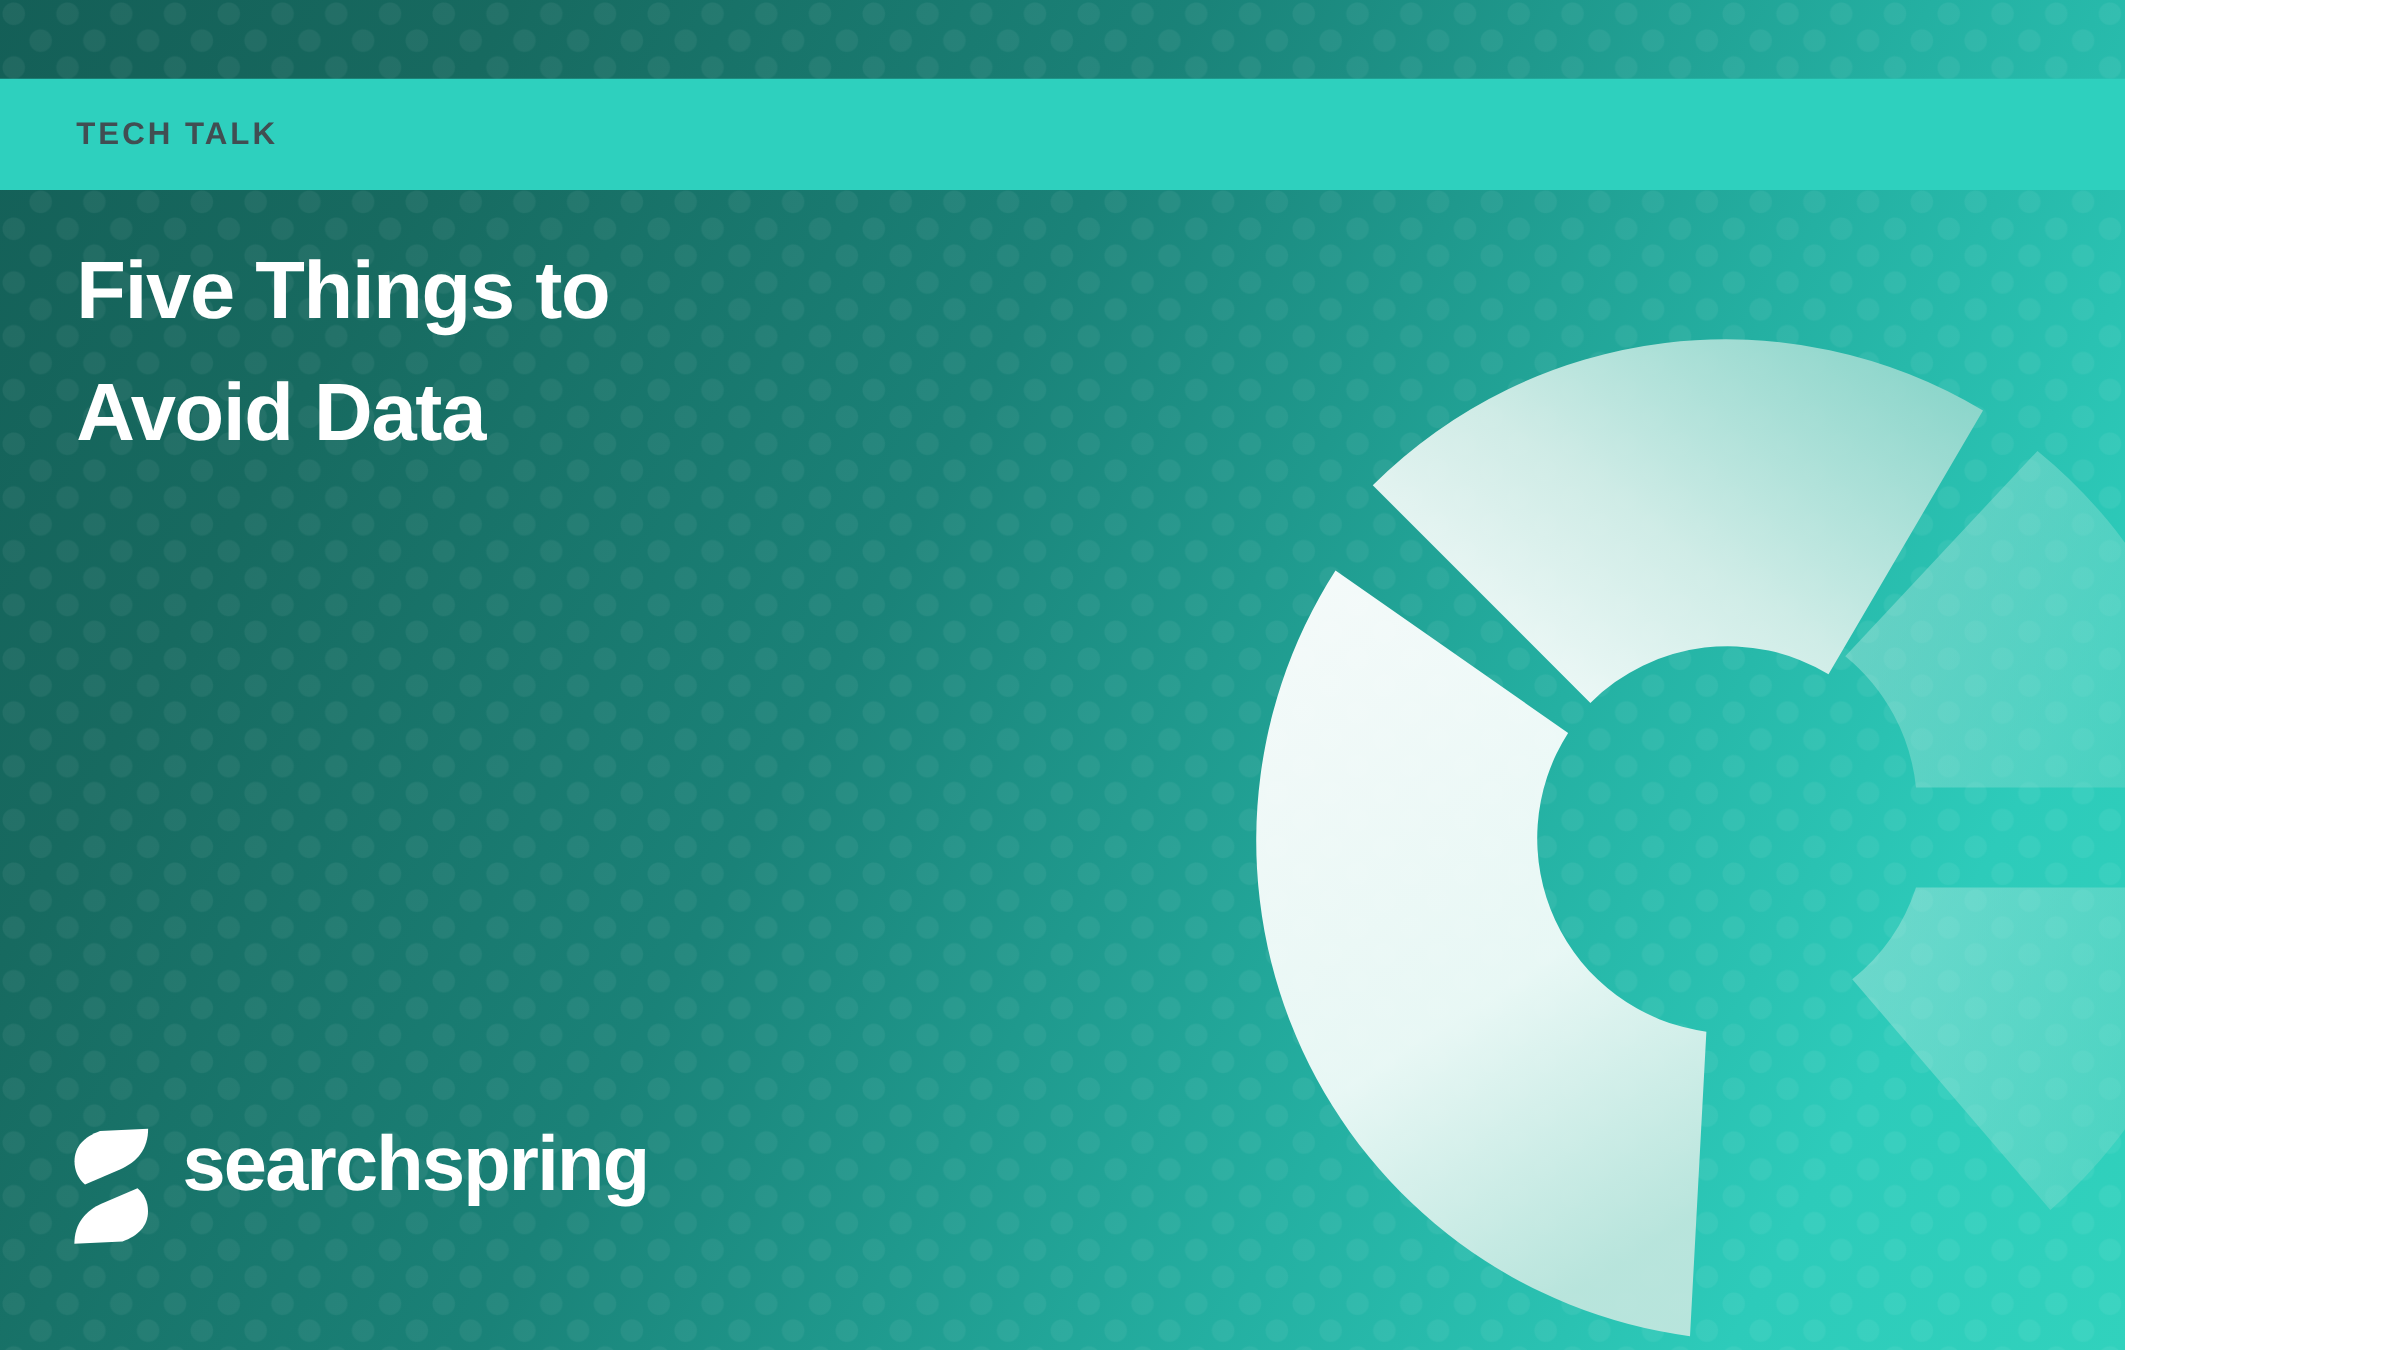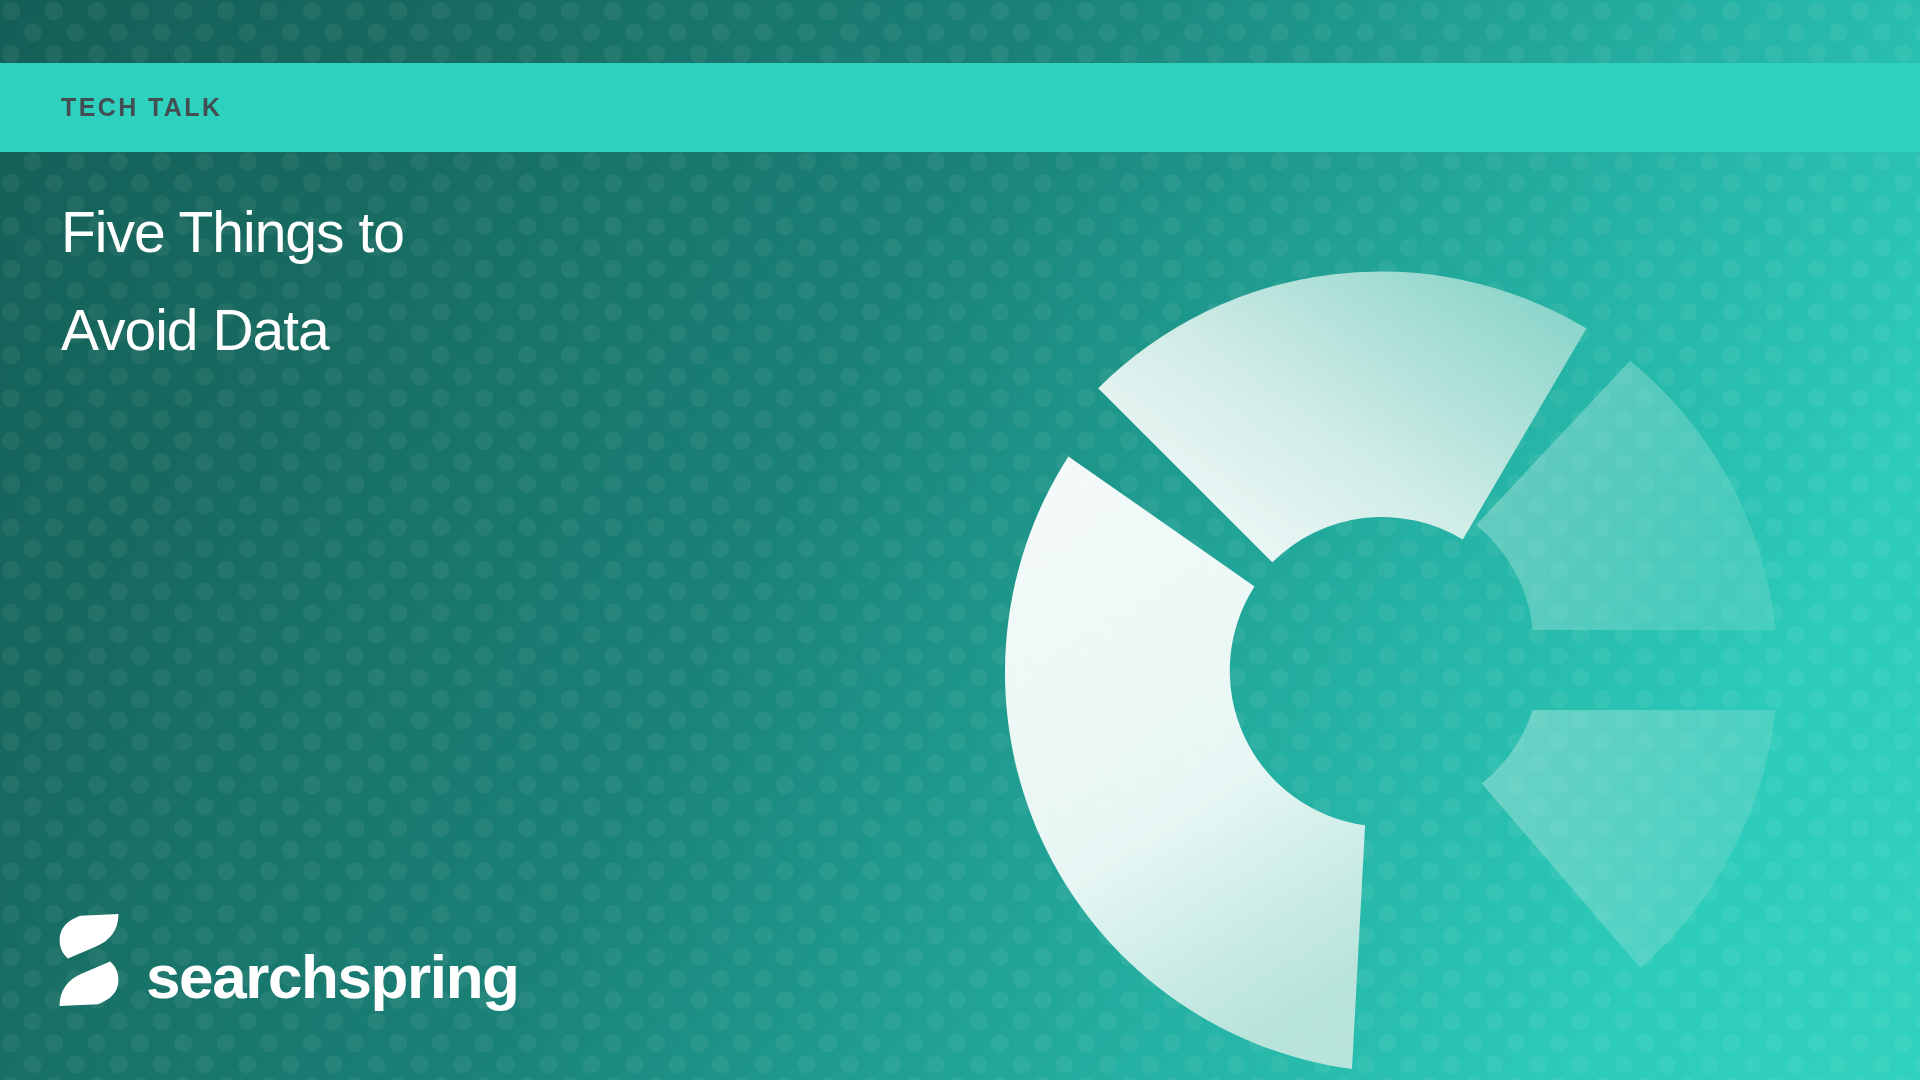--- a/index.html
+++ b/index.html
@@ -5,21 +5,21 @@
   * { margin:0; padding:0; box-sizing:border-box; }
 
   html, body {
     width:1920px; height:1080px;
     overflow:hidden;
     font-family:"Liberation Sans", sans-serif;
   }
 
   #stage {
     position:relative;
-    width:1920px; height:1080px;
+    width:1700px; height:1080px;
     overflow:hidden;
     background:linear-gradient(118deg, #145f57 0%, #176a60 18%, #1a8278 42%, #24b0a2 68%, #2dcbba 86%, #31d2bd 100%);
   }
 
   
   #dot-texture {
     position:absolute; inset:0;
     background-image:
       radial-gradient(circle at 11px 11px, rgba(255,255,255,0.055) 8.5px, rgba(255,255,255,0) 9.5px),
       radial-gradient(circle at 11px 11px, rgba(255,255,255,0.055) 8.5px, rgba(255,255,255,0) 9.5px);
@@ -57,33 +57,33 @@
 
   
   #headline {
     position:absolute;
     left:61px; top:183px;
     width:760px;
   }
   #headline .line {
     display:block;
     color:#ffffff;
-    font-size:57px;
+    font-size:65px;
     line-height:98px;
-    font-weight:normal;
+    font-weight:bold;
     letter-spacing:-1.0px;
     font-family:"Liberation Sans", sans-serif;
     white-space:nowrap;
   }
 
   
   #logo-lockup {
     position:absolute;
-    left:58px; bottom:72px;
-    display:flex; align-items:flex-end; gap:26px;
+    left:58px; bottom:83px;
+    display:flex; align-items:flex-start; gap:26px;
   }
   #logo-mark { width:62px; height:96px; display:block; flex:none; }
   #logo-wordmark {
     color:#ffffff;
     font-size:62px;
     font-weight:bold;
     letter-spacing:-1.4px;
     line-height:1;
     font-family:"Liberation Sans", sans-serif;
     white-space:nowrap;

